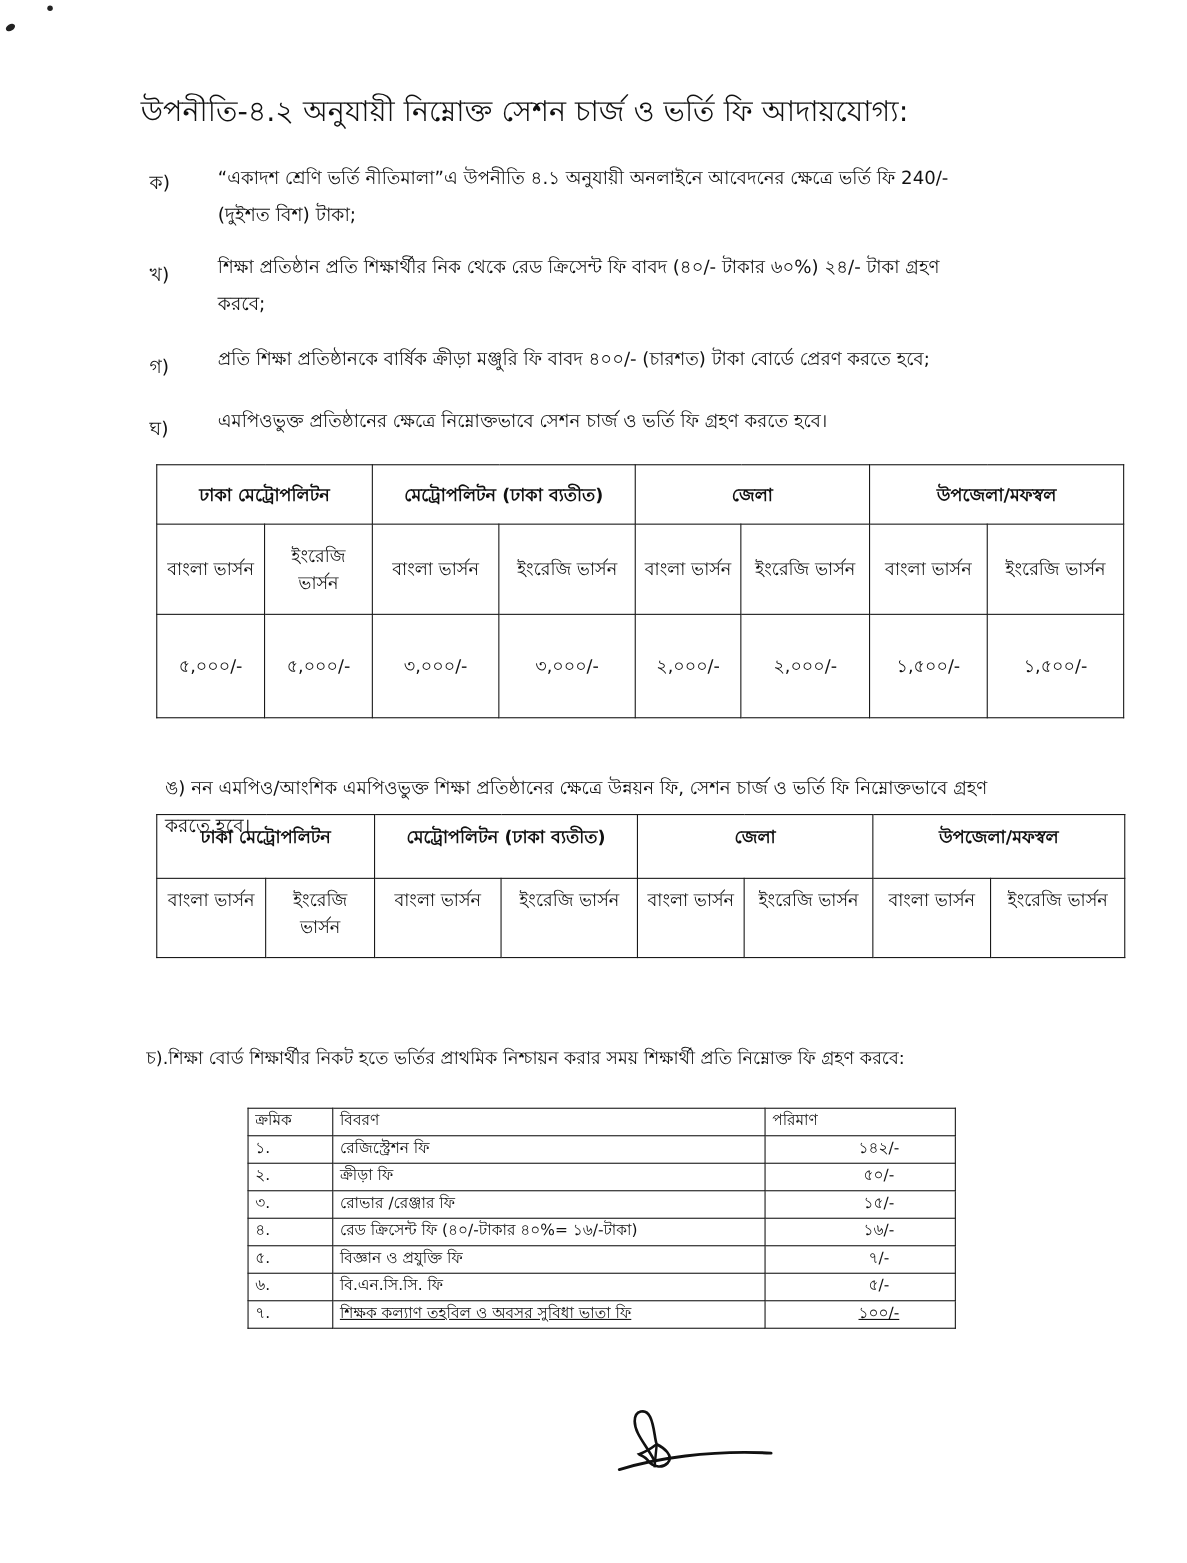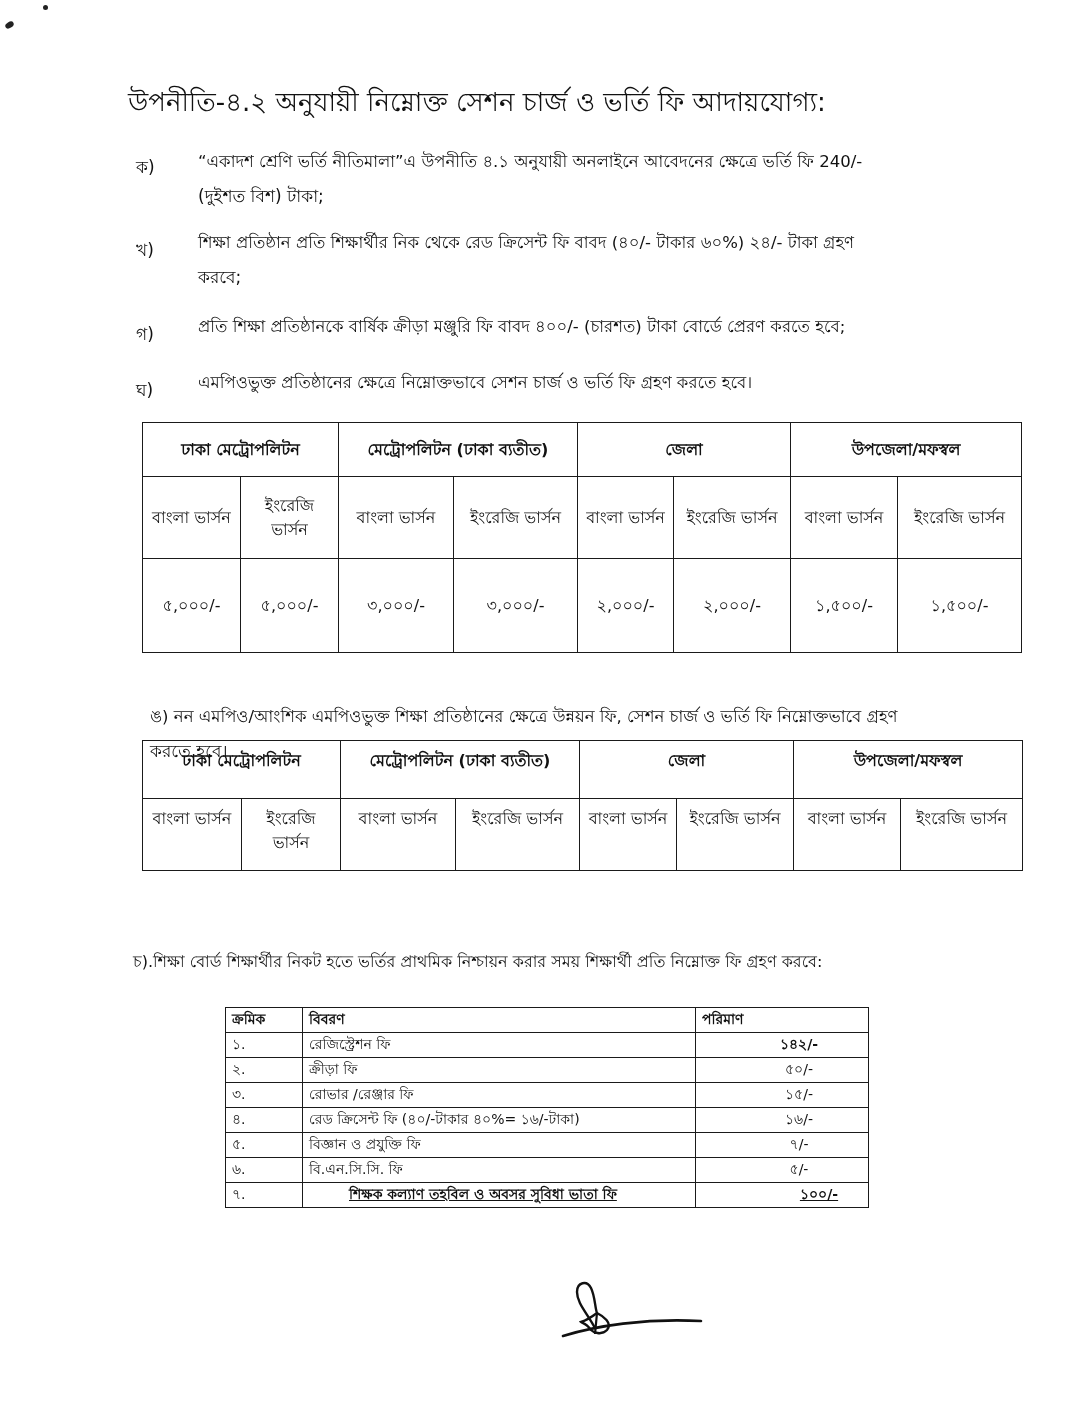--- a/index.html
+++ b/index.html
@@ -31,22 +31,22 @@
 
   table.fees {
     position: absolute; border-collapse: collapse; table-layout: fixed;
     left: 225px; top: 1007px; width: 643px;
   }
   table.fees td {
     border: 1.4px solid #1a1a1a; font-size: 14px; line-height: 17px;
     padding: 3px 6px 4px 6px; vertical-align: top; white-space: nowrap;
   }
   table.fees td.amt { text-align: center; padding-left: 40px; }
-  table.fees td.ul span { text-decoration: underline; font-weight: bold; margin-left: 40px; }
-  table.fees td.b { font-weight: bold; }
+  table.fees td.ul span { text-decoration: underline; font-weight: normal; }
+  table.fees td.b { font-weight: normal; }
 
   .sig { position: absolute; left: 555px; top: 1278px; width: 150px; height: 60px; }
 </style>
 </head>
 <body>
 
 <div class="speck" style="left:43px;top:5px;width:5px;height:5px;"></div>
 <div class="speck" style="left:5px;top:22px;width:9px;height:6px;transform:rotate(-30deg);"></div>
 
 <div class="abs title">উপনীতি-৪.২ অনুযায়ী নিম্নোক্ত সেশন চার্জ ও ভর্তি ফি আদায়যোগ্য:</div>

